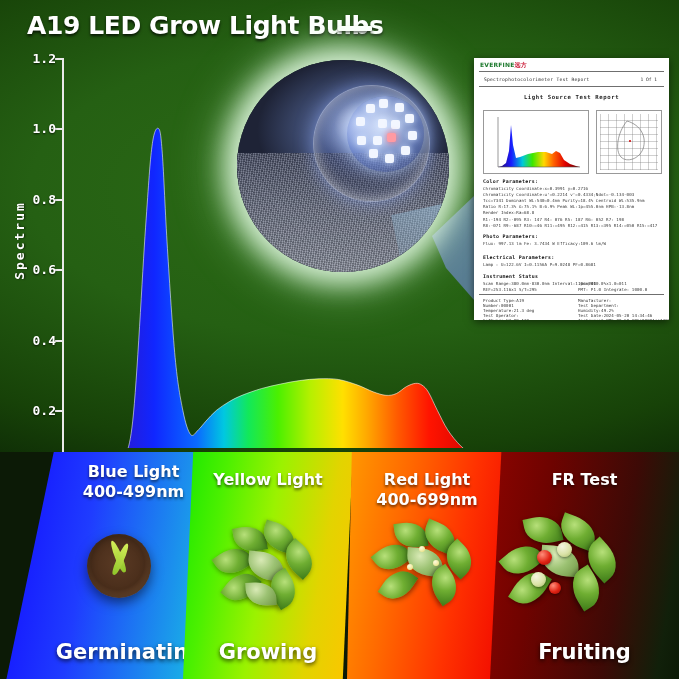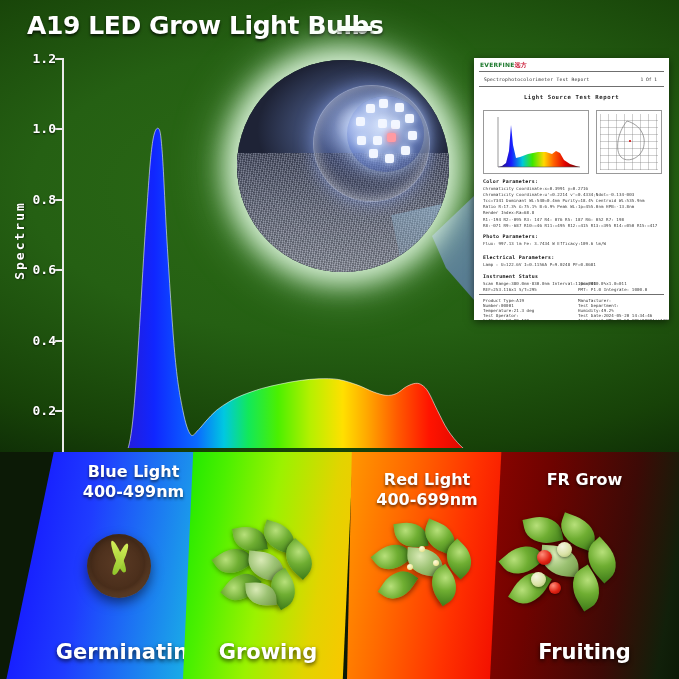--- a/index.html
+++ b/index.html
@@ -385,20 +385,21 @@
         <div class="pot">
             <span class="sprout" style="transform:translate(-60%,-78%) rotate(-22deg)"></span>
             <span class="sprout" style="transform:translate(-28%,-70%) rotate(24deg)"></span>
           </div>
       </div>
       <div class="stage" style="padding-left:22px">Germinating</div>
     </div>
 
     <div class="band b-yellow">
       <div class="lbl" style="top:18px">
+        <span>Yellow Light</span>
       </div>
       <div class="art" style="top:66px">
         <div class="leafy">
           <span class="leaf" style="left:8px;top:30px;width:34px;height:26px;transform:rotate(-35deg)"></span>
           <span class="leaf" style="left:26px;top:8px;width:32px;height:26px;transform:rotate(-10deg)"></span>
           <span class="leaf" style="left:54px;top:6px;width:34px;height:26px;transform:rotate(18deg)"></span>
           <span class="leaf" style="left:74px;top:28px;width:34px;height:26px;transform:rotate(42deg)"></span>
           <span class="leaf pale" style="left:40px;top:34px;width:36px;height:28px;transform:rotate(5deg)"></span>
           <span class="leaf" style="left:16px;top:56px;width:34px;height:26px;transform:rotate(-52deg)"></span>
           <span class="leaf" style="left:58px;top:58px;width:34px;height:26px;transform:rotate(58deg)"></span>
@@ -424,21 +425,21 @@
           <span class="leaf" style="left:60px;top:56px;width:34px;height:26px;transform:rotate(56deg)"></span>
           <span class="bud" style="left:52px;top:30px"></span>
           <span class="bud" style="left:40px;top:48px"></span>
           <span class="bud" style="left:66px;top:44px"></span>
         </div>
       </div>
     </div>
 
     <div class="band b-fr">
       <div class="lbl" style="top:18px;padding-right:22px">
-        <span>FR Grow</span>
+        <span>FR Test</span>
       </div>
       <div class="art" style="top:58px;margin-left:-22px">
         <div class="leafy" style="width:132px;height:104px">
           <span class="leaf" style="left:6px;top:36px;width:38px;height:28px;transform:rotate(-40deg)"></span>
           <span class="leaf" style="left:28px;top:6px;width:36px;height:28px;transform:rotate(-12deg)"></span>
           <span class="leaf" style="left:62px;top:8px;width:38px;height:28px;transform:rotate(20deg)"></span>
           <span class="leaf" style="left:86px;top:36px;width:38px;height:28px;transform:rotate(48deg)"></span>
           <span class="leaf pale" style="left:44px;top:36px;width:38px;height:30px;transform:rotate(4deg)"></span>
           <span class="leaf" style="left:14px;top:64px;width:38px;height:28px;transform:rotate(-58deg)"></span>
           <span class="leaf" style="left:70px;top:64px;width:38px;height:28px;transform:rotate(58deg)"></span>

